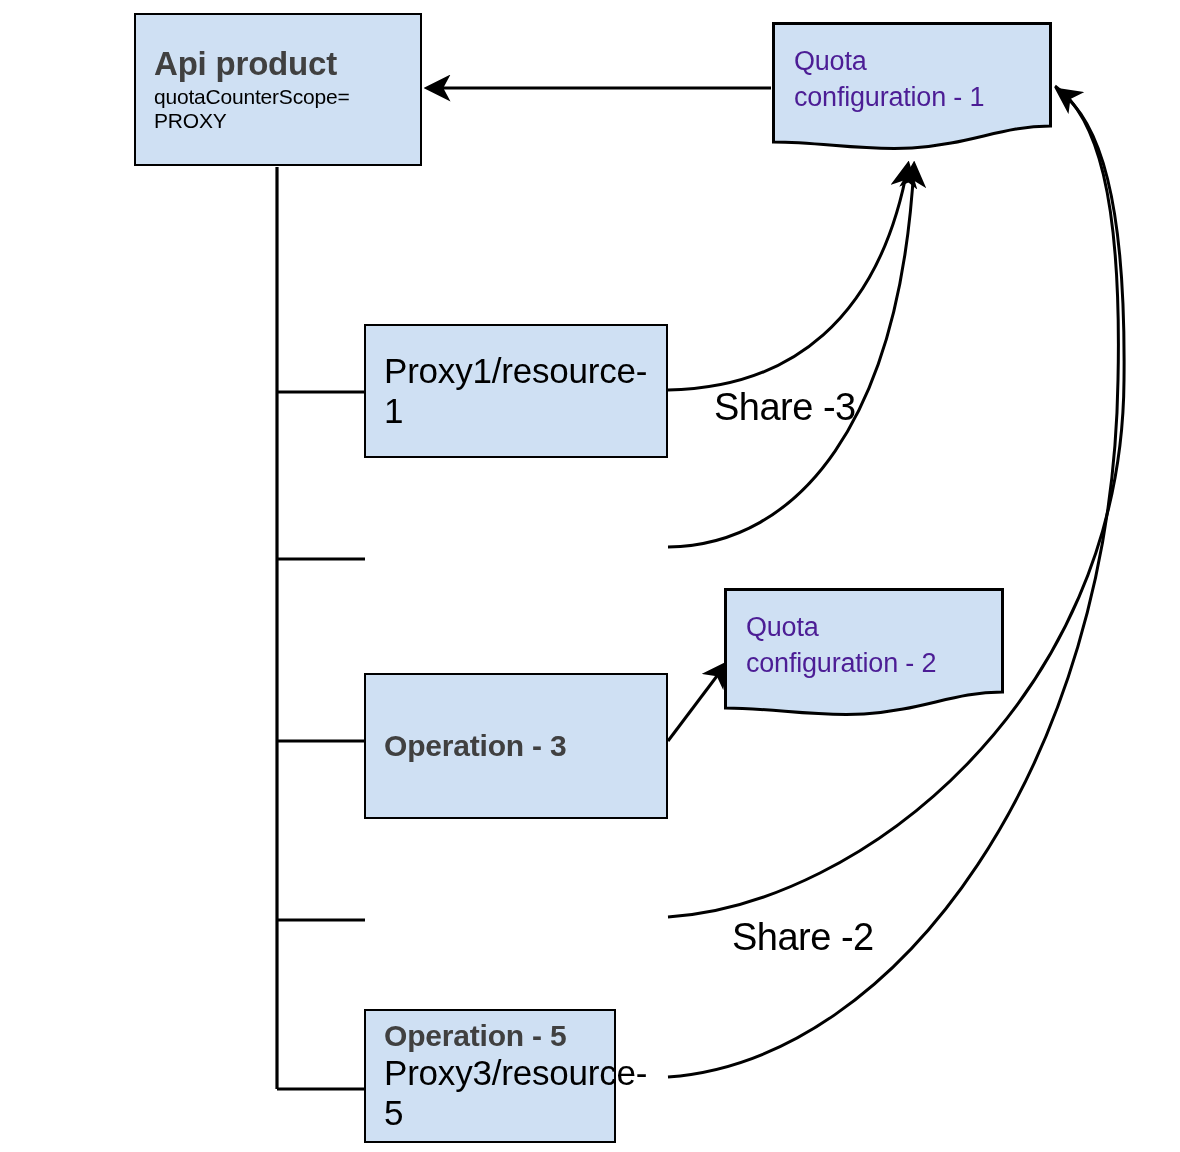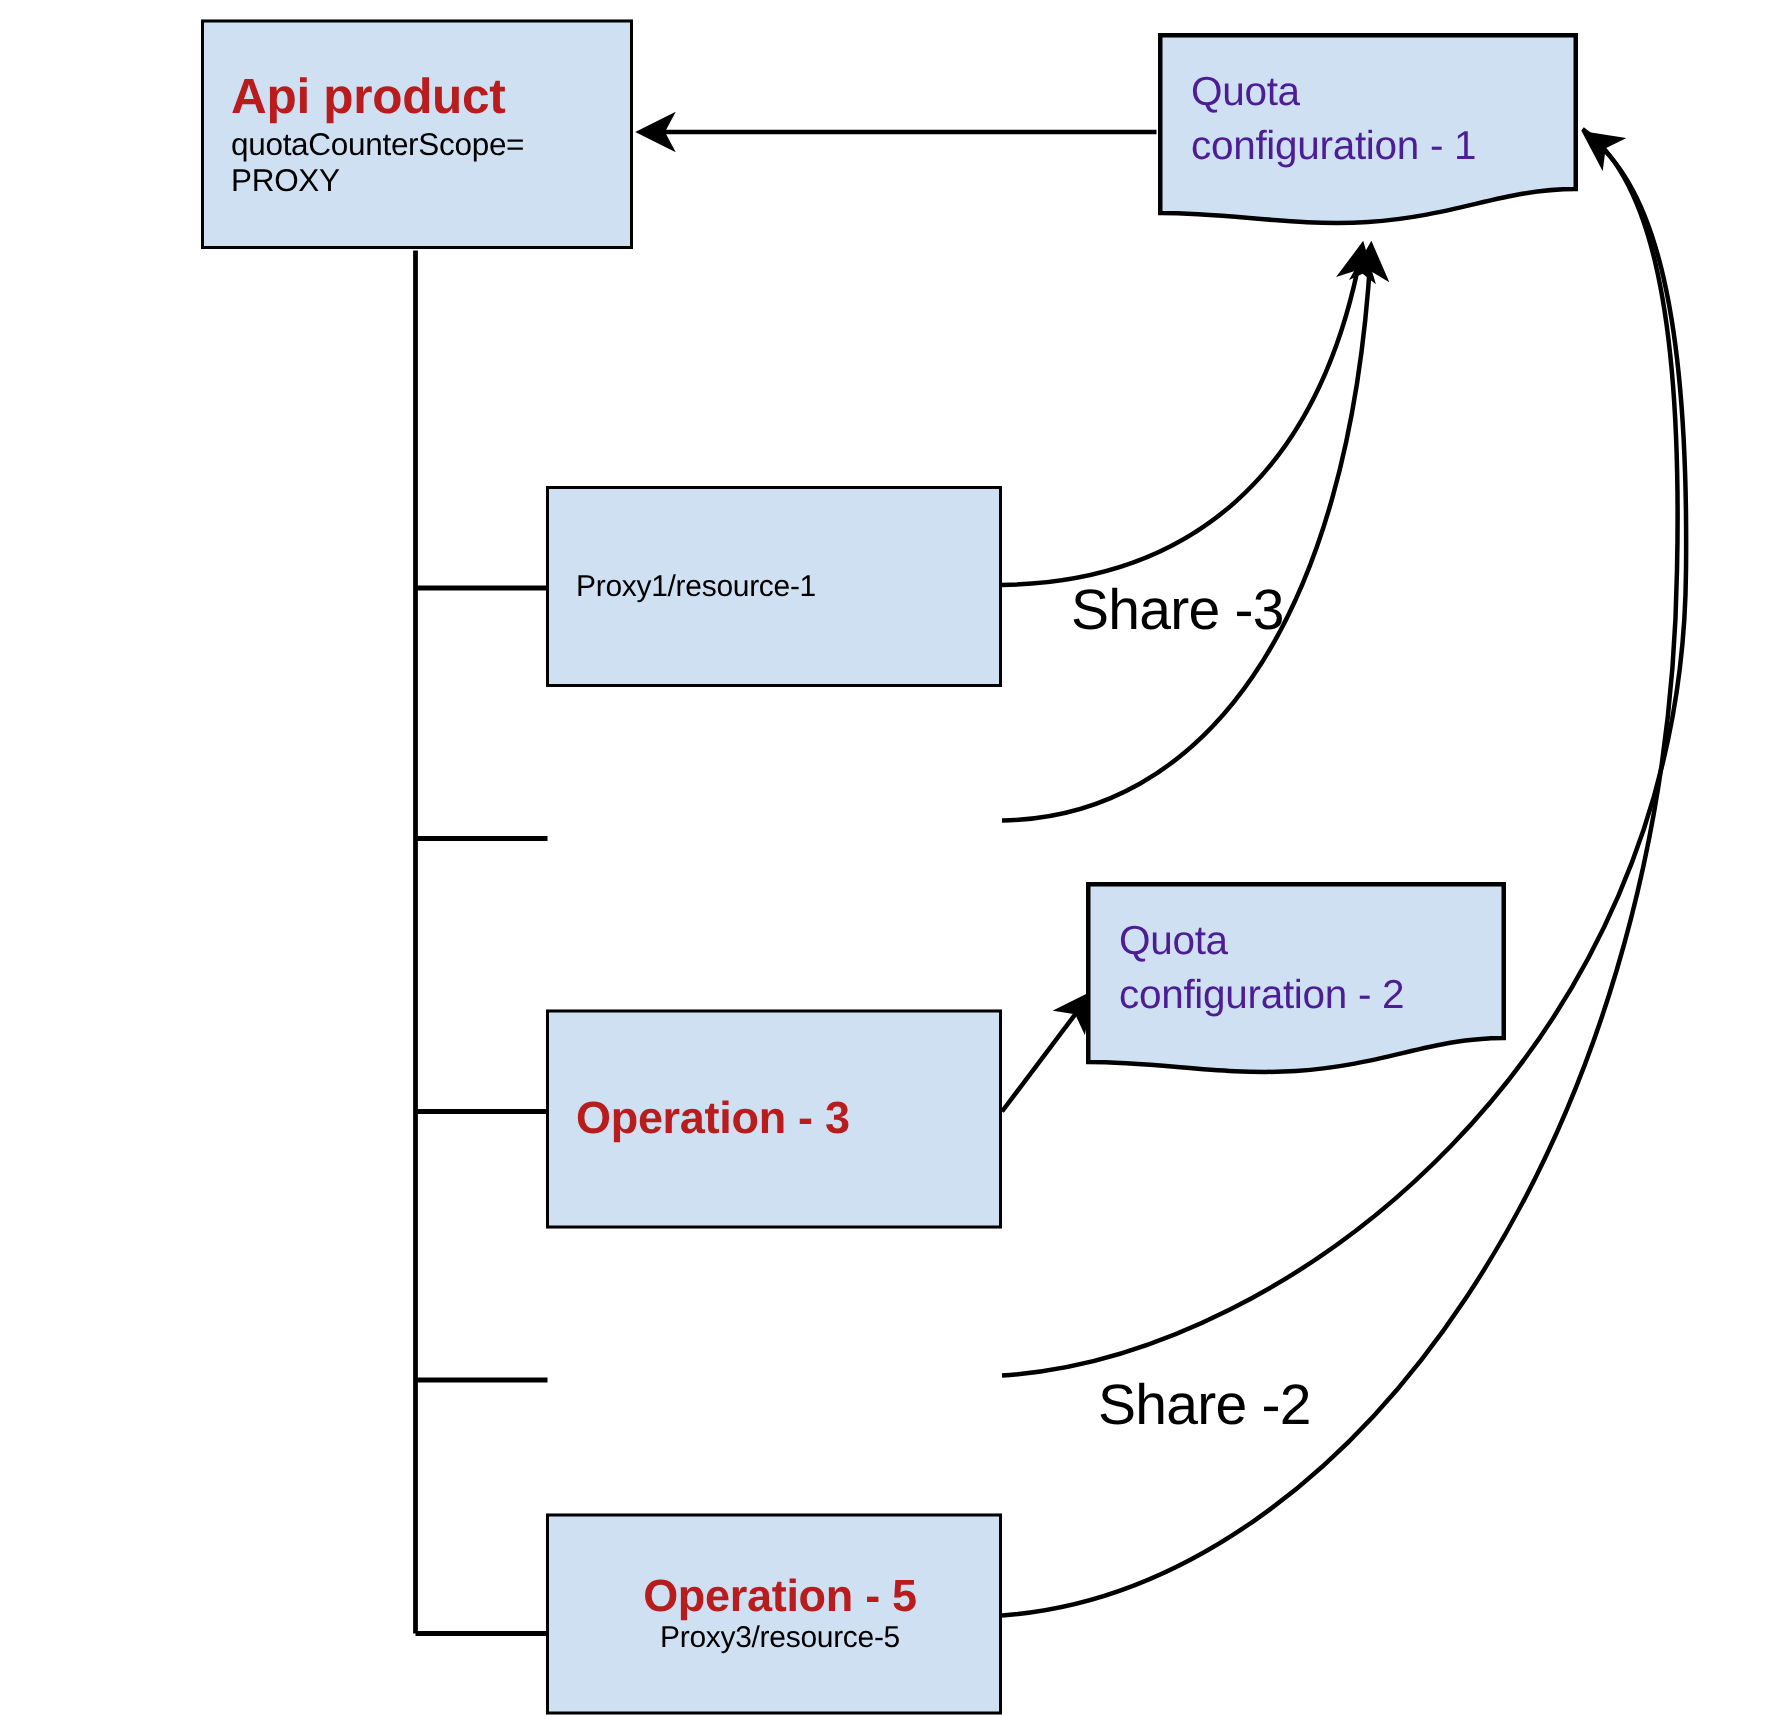--- a/index.html
+++ b/index.html
@@ -33,25 +33,25 @@
     display: flex;
     flex-direction: column;
     justify-content: center;
     padding-left: 18px;
     padding-right: 10px;
   }
   .node .title {
     font-weight: bold;
     font-size: 30px;
     line-height: 1.12;
-    color: #b91c1c;
+    color: #404040;
     letter-spacing: -0.2px;
   }
   .node .sub {
-    font-size: 20px;
+    font-size: 35px;
     line-height: 1.14;
     color: #000000;
     letter-spacing: -0.2px;
   }
   .node.product .title {
     font-size: 33px;
     margin-bottom: 2px;
   }
   .node.product .sub {
     font-size: 21px;
@@ -124,21 +124,21 @@
   <div class="node" style="left:364px; top:324px; width:304px; height:134px;">
     <div class="sub">Proxy1/resource-1</div>
   </div>
 
 
   <div class="node" style="left:364px; top:673px; width:304px; height:146px;">
     <div class="title">Operation - 3</div>
   </div>
 
 
-  <div class="node" style="left:364px; top:1009px; width:304px; height:134px;align-items:center;">
+  <div class="node" style="left:364px; top:1009px; width:252px; height:134px;">
     <div class="title">Operation - 5</div>
     <div class="sub">Proxy3/resource-5</div>
   </div>
 
   <div class="docnode" style="left:772px; top:22px; width:280px; height:132px;">
     <svg width="280" height="132" viewBox="0 0 280 132" xmlns="http://www.w3.org/2000/svg">
       <path d="M 1.5 1.5 L 278.5 1.5 L 278.5 104 C 230 104 200 122 140 126 C 90 129 50 120 1.5 120 Z" fill="#cfe0f3" stroke="#000000" stroke-width="3"></path>
     </svg>
     <div class="doclabel">Quota
 configuration - 1</div>

